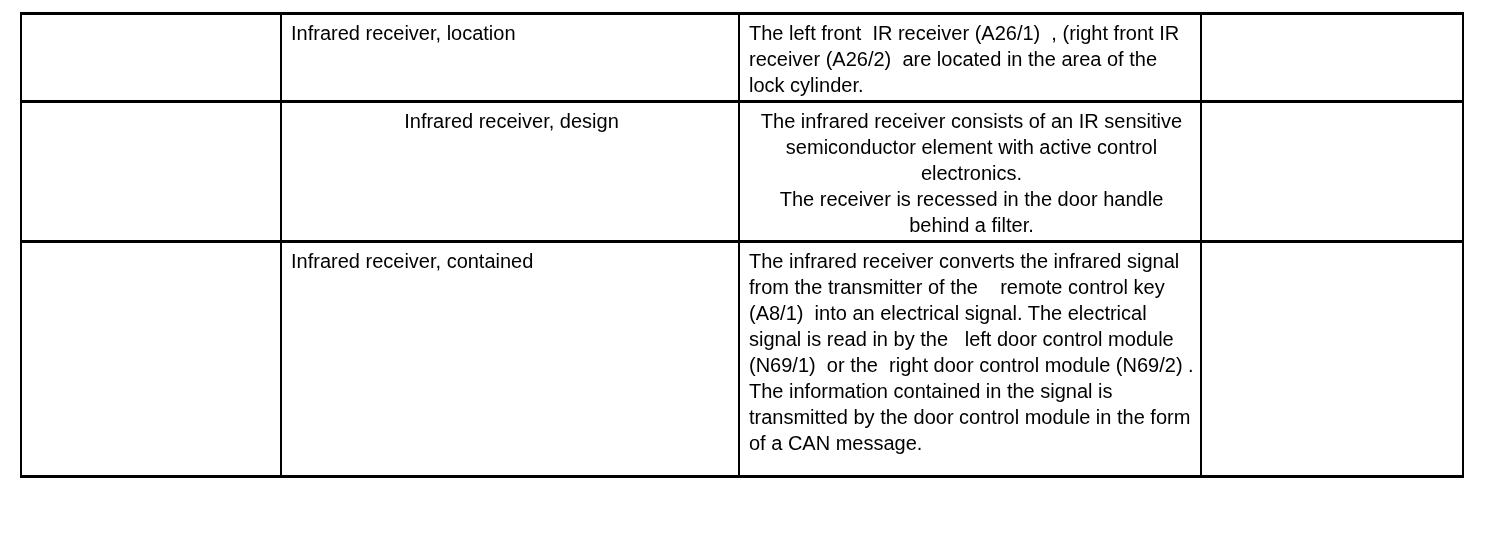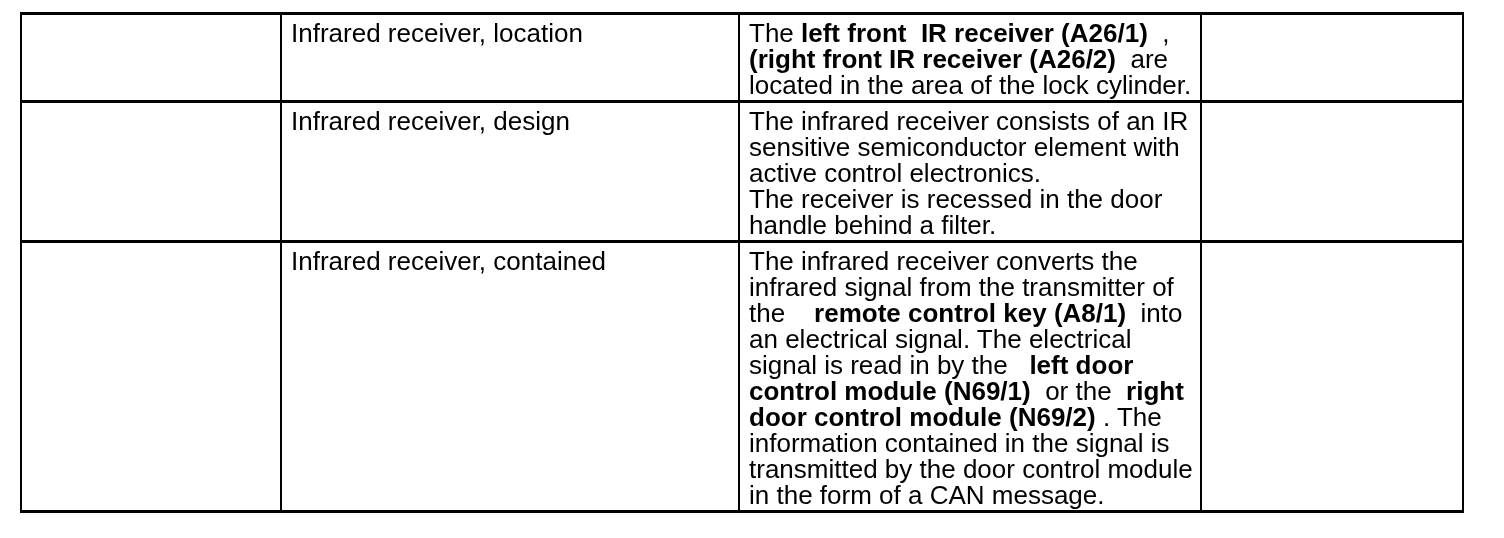--- a/index.html
+++ b/index.html
@@ -23,30 +23,30 @@
     width: 1442px;
     border-collapse: collapse;
     table-layout: fixed;
   }
   table.spec td {
     border: 2px solid #000000;
     border-top-width: 3px;
     border-bottom-width: 3px;
     vertical-align: top;
     padding: 5px 6px 2px 9px;
-    font-size: 26px;
+    font-size: 20px;
     line-height: 26px;
     overflow: hidden;
   }
   tr.r1 { height: 81px; }
   tr.r2 { height: 60px; }
-  tr.r3 { height: 134px; }
+  tr.r3 { height: 134px; text-align: center; }
   tr.r4 { height: 235px; }
   .desc { white-space: pre-wrap; }
-  .bold { font-weight: bold; }
+  .bold { font-weight: normal; }
 </style>
 </head>
 <body>
 
 <div class="page">
   <table class="spec">
     <colgroup>
       <col style="width:260px">
       <col style="width:458px">
       <col style="width:462px">

